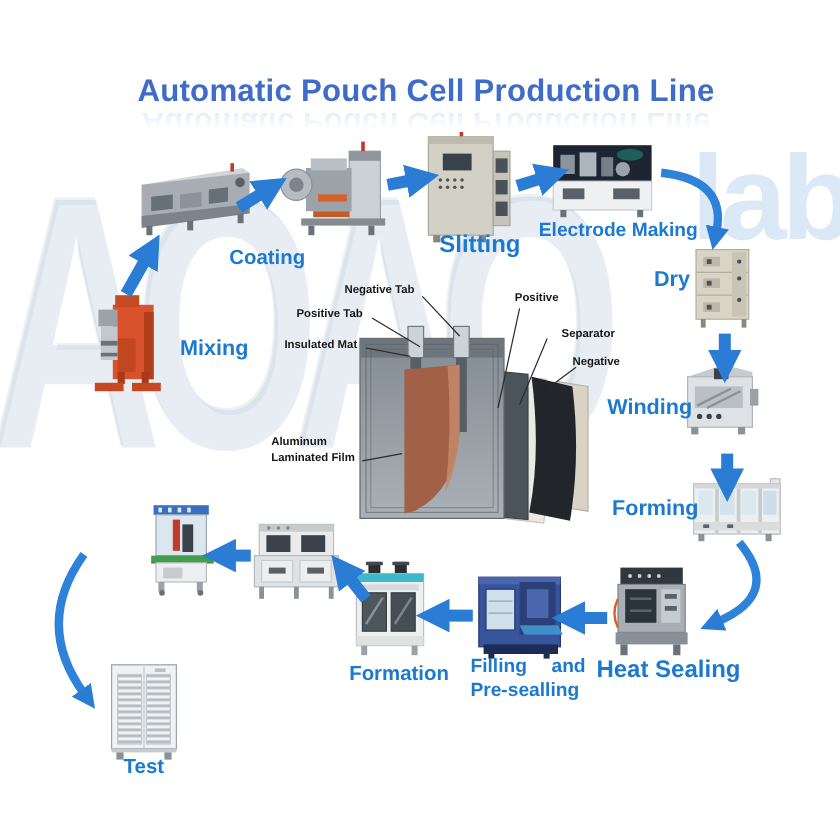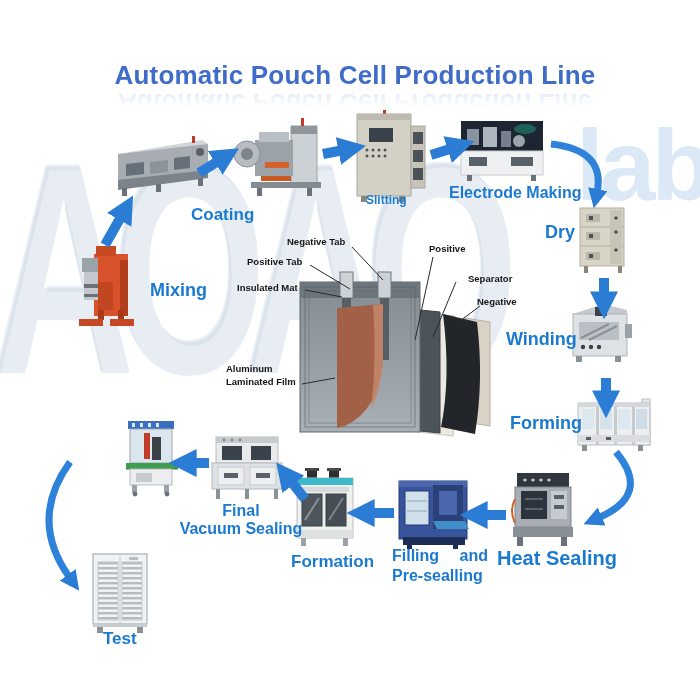--- a/index.html
+++ b/index.html
@@ -22,21 +22,21 @@
   .title-reflection{position:absolute;left:55px;top:87px;width:600px;text-align:center;
          font-size:26px;font-weight:bold;color:#3e6cc8;transform:scaleY(-1);
          opacity:0.22;filter:blur(0.4px);
          -webkit-mask-image:linear-gradient(to top,rgba(0,0,0,0.9),transparent 65%);
          mask-image:linear-gradient(to top,rgba(0,0,0,0.9),transparent 65%);}
 
   
   .lbl{position:absolute;font-weight:bold;color:#1b7ad0;font-size:17px;white-space:nowrap;}
   #lbl-coating{left:150px;top:205px;margin-left:41px;}
   #lbl-calendering{left:240px;top:182px;}
-  #lbl-slitting{left:366px;top:193px;font-size:12px;}
+  #lbl-slitting{left:366px;top:193px;font-size:20px;}
   #lbl-electrode{left:449px;top:184px;font-size:16px;text-align:center;}
   #lbl-dry{left:545px;top:222px;font-size:18px;}
   #lbl-winding{left:506px;top:329px;font-size:18px;}
   #lbl-forming{left:510px;top:413px;font-size:18px;}
   #lbl-heatsealing{left:497px;top:547px;font-size:20px;}
   #lbl-filling{left:392px;top:547px;font-size:16px;word-spacing:16px;}
   #lbl-presealing{left:392px;top:567px;font-size:16px;}
   #lbl-formation{left:291px;top:552px;}
   #lbl-finalvac{left:178px;top:502px;width:126px;text-align:center;font-size:16px;line-height:18px;}
   #lbl-edgetrim{left:84px;top:496px;}
@@ -413,24 +413,20 @@
   <div class="lbl" id="lbl-coating">Coating</div>
   <div class="lbl" id="lbl-slitting">Slitting</div>
   <div class="lbl" id="lbl-electrode">Electrode Making</div>
   <div class="lbl" id="lbl-dry">Dry</div>
   <div class="lbl" id="lbl-winding">Winding</div>
   <div class="lbl" id="lbl-forming">Forming</div>
   <div class="lbl" id="lbl-heatsealing">Heat Sealing</div>
   <div class="lbl" id="lbl-filling">Filling and</div>
   <div class="lbl" id="lbl-presealing">Pre-sealling</div>
   <div class="lbl" id="lbl-formation">Formation</div>
-  <div class="lbl" id="lbl-finalvac">
-    <div>Final</div>
-    <div>Vacuum Sealing</div>
-  </div>
   <div class="lbl" id="lbl-test">Test</div>
 
   <div class="plbl" id="plbl-negtab">Negative Tab</div>
   <div class="plbl" id="plbl-postab">Positive Tab</div>
   <div class="plbl" id="plbl-insmat">Insulated Mat</div>
   <div class="plbl" id="plbl-positive">Positive</div>
   <div class="plbl" id="plbl-separator">Separator</div>
   <div class="plbl" id="plbl-negative">Negative</div>
   <div class="plbl" id="plbl-alu">
     <div>Aluminum</div>

